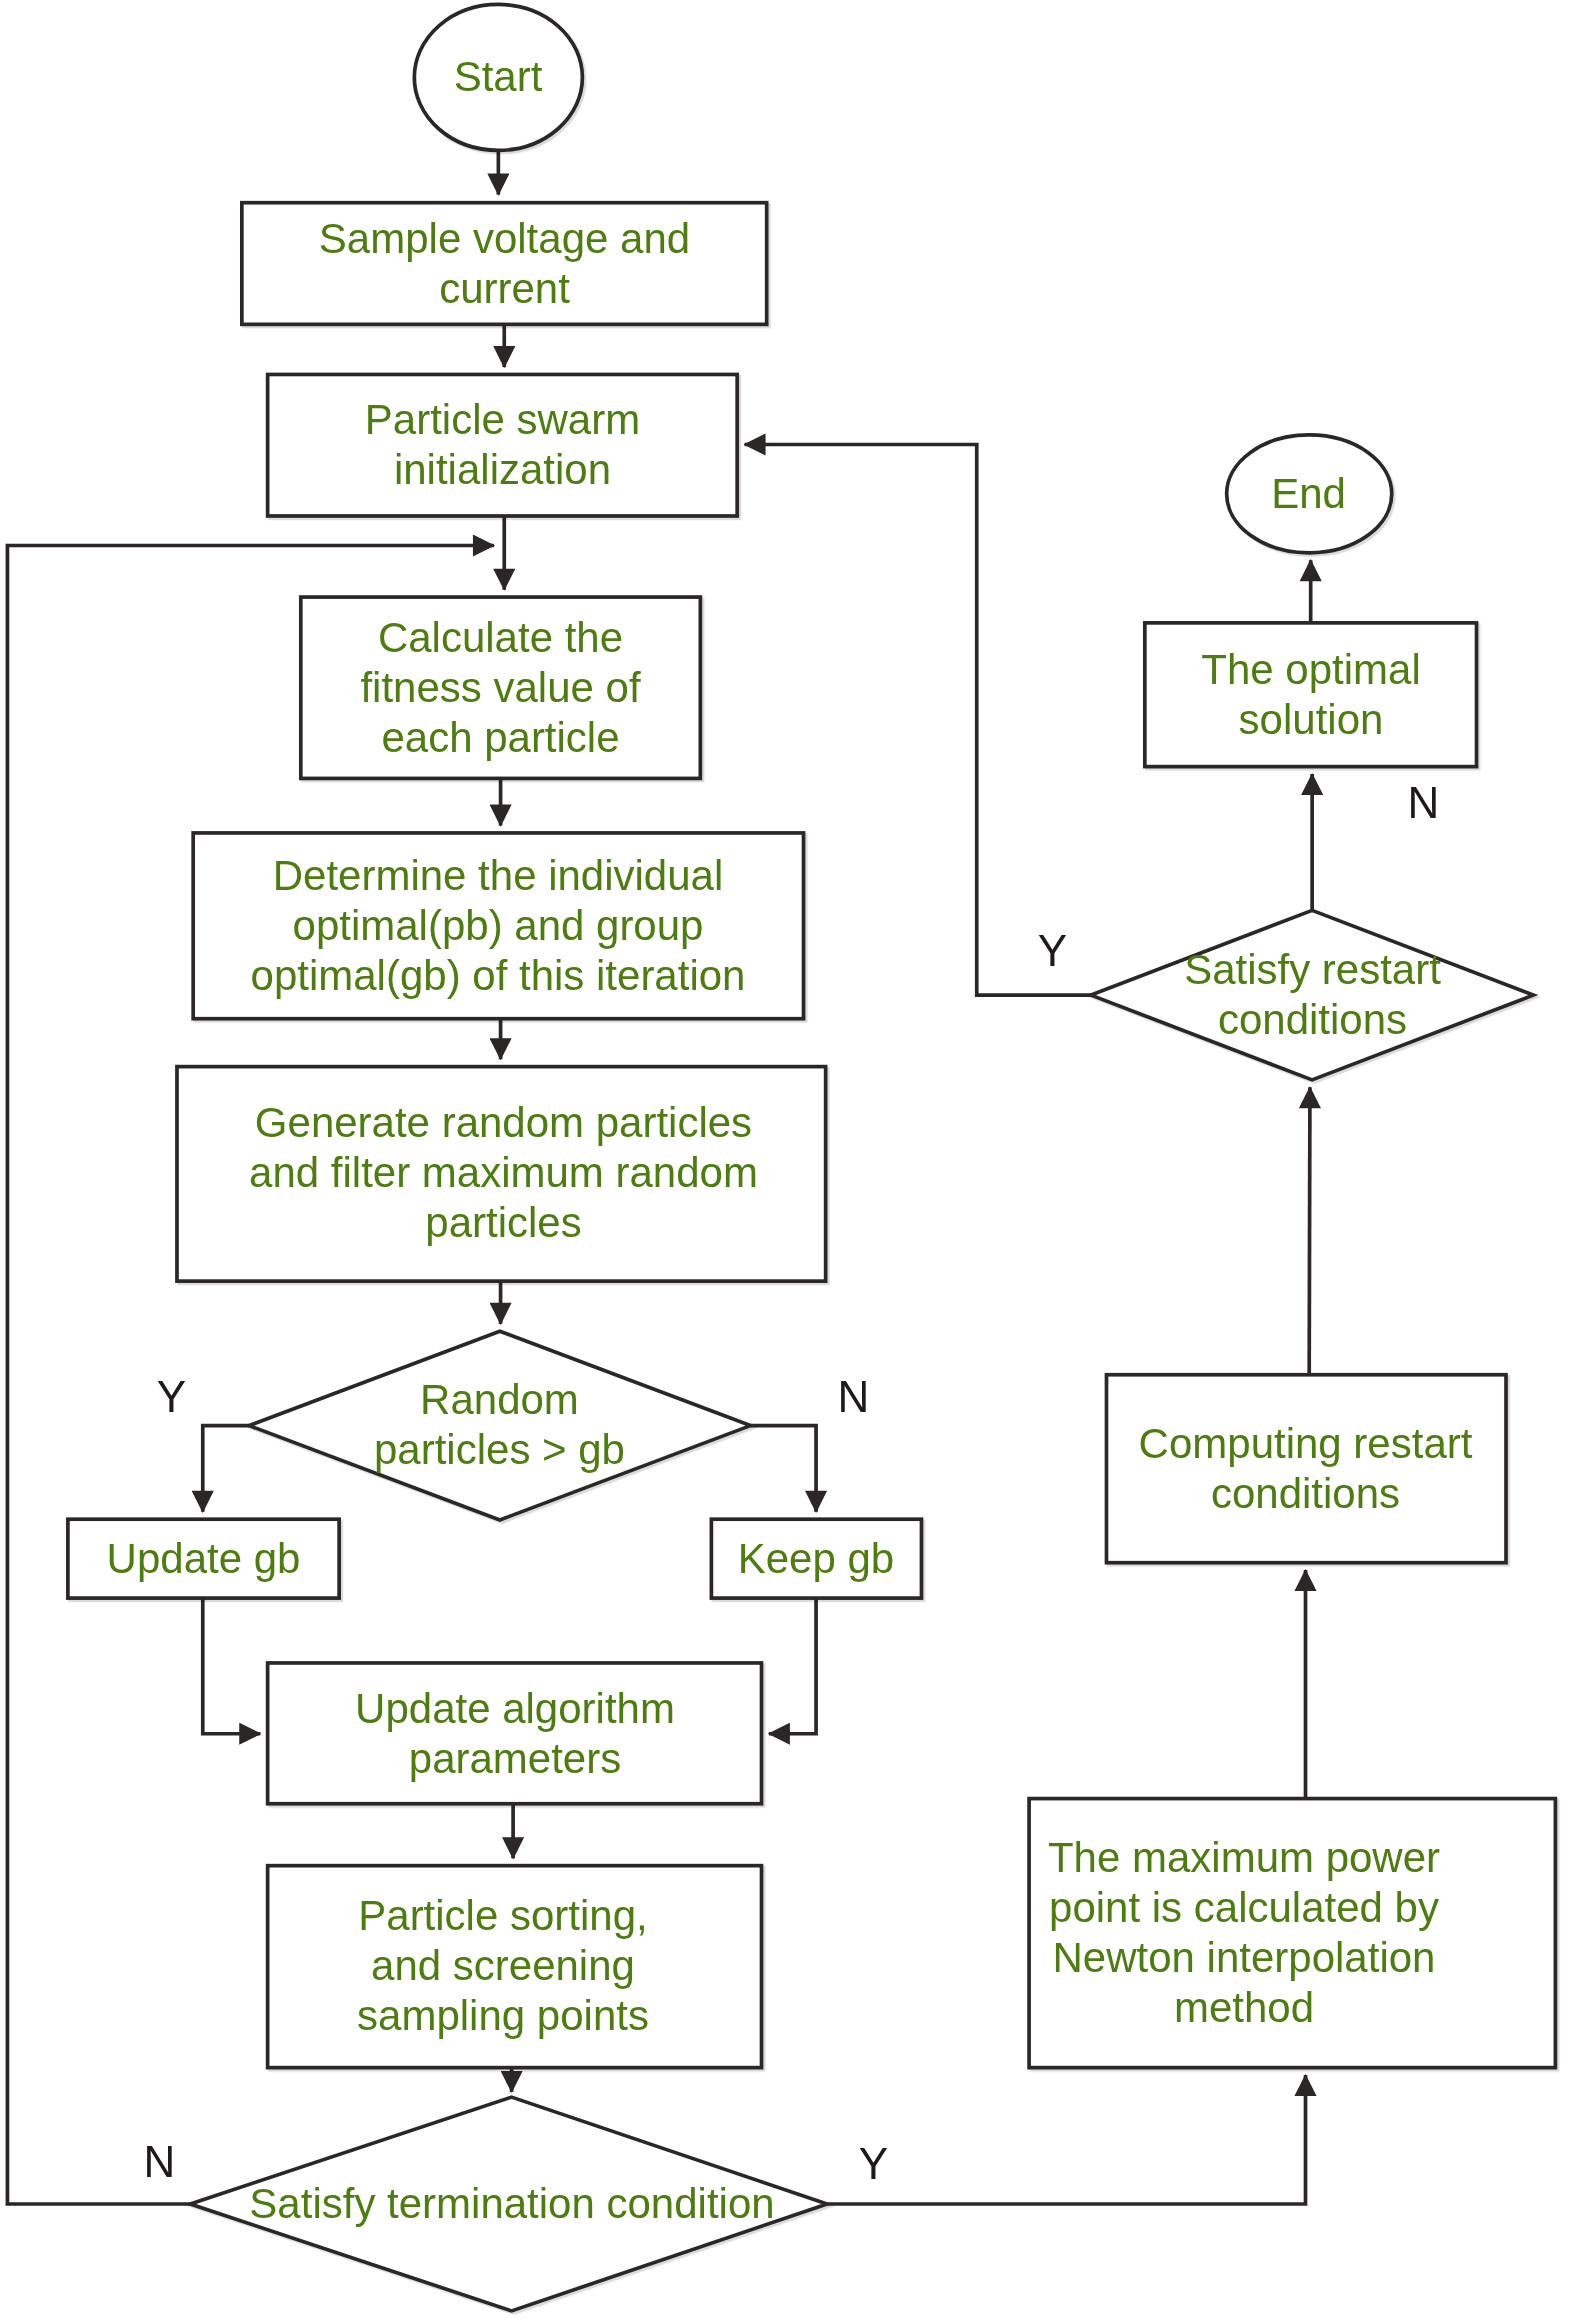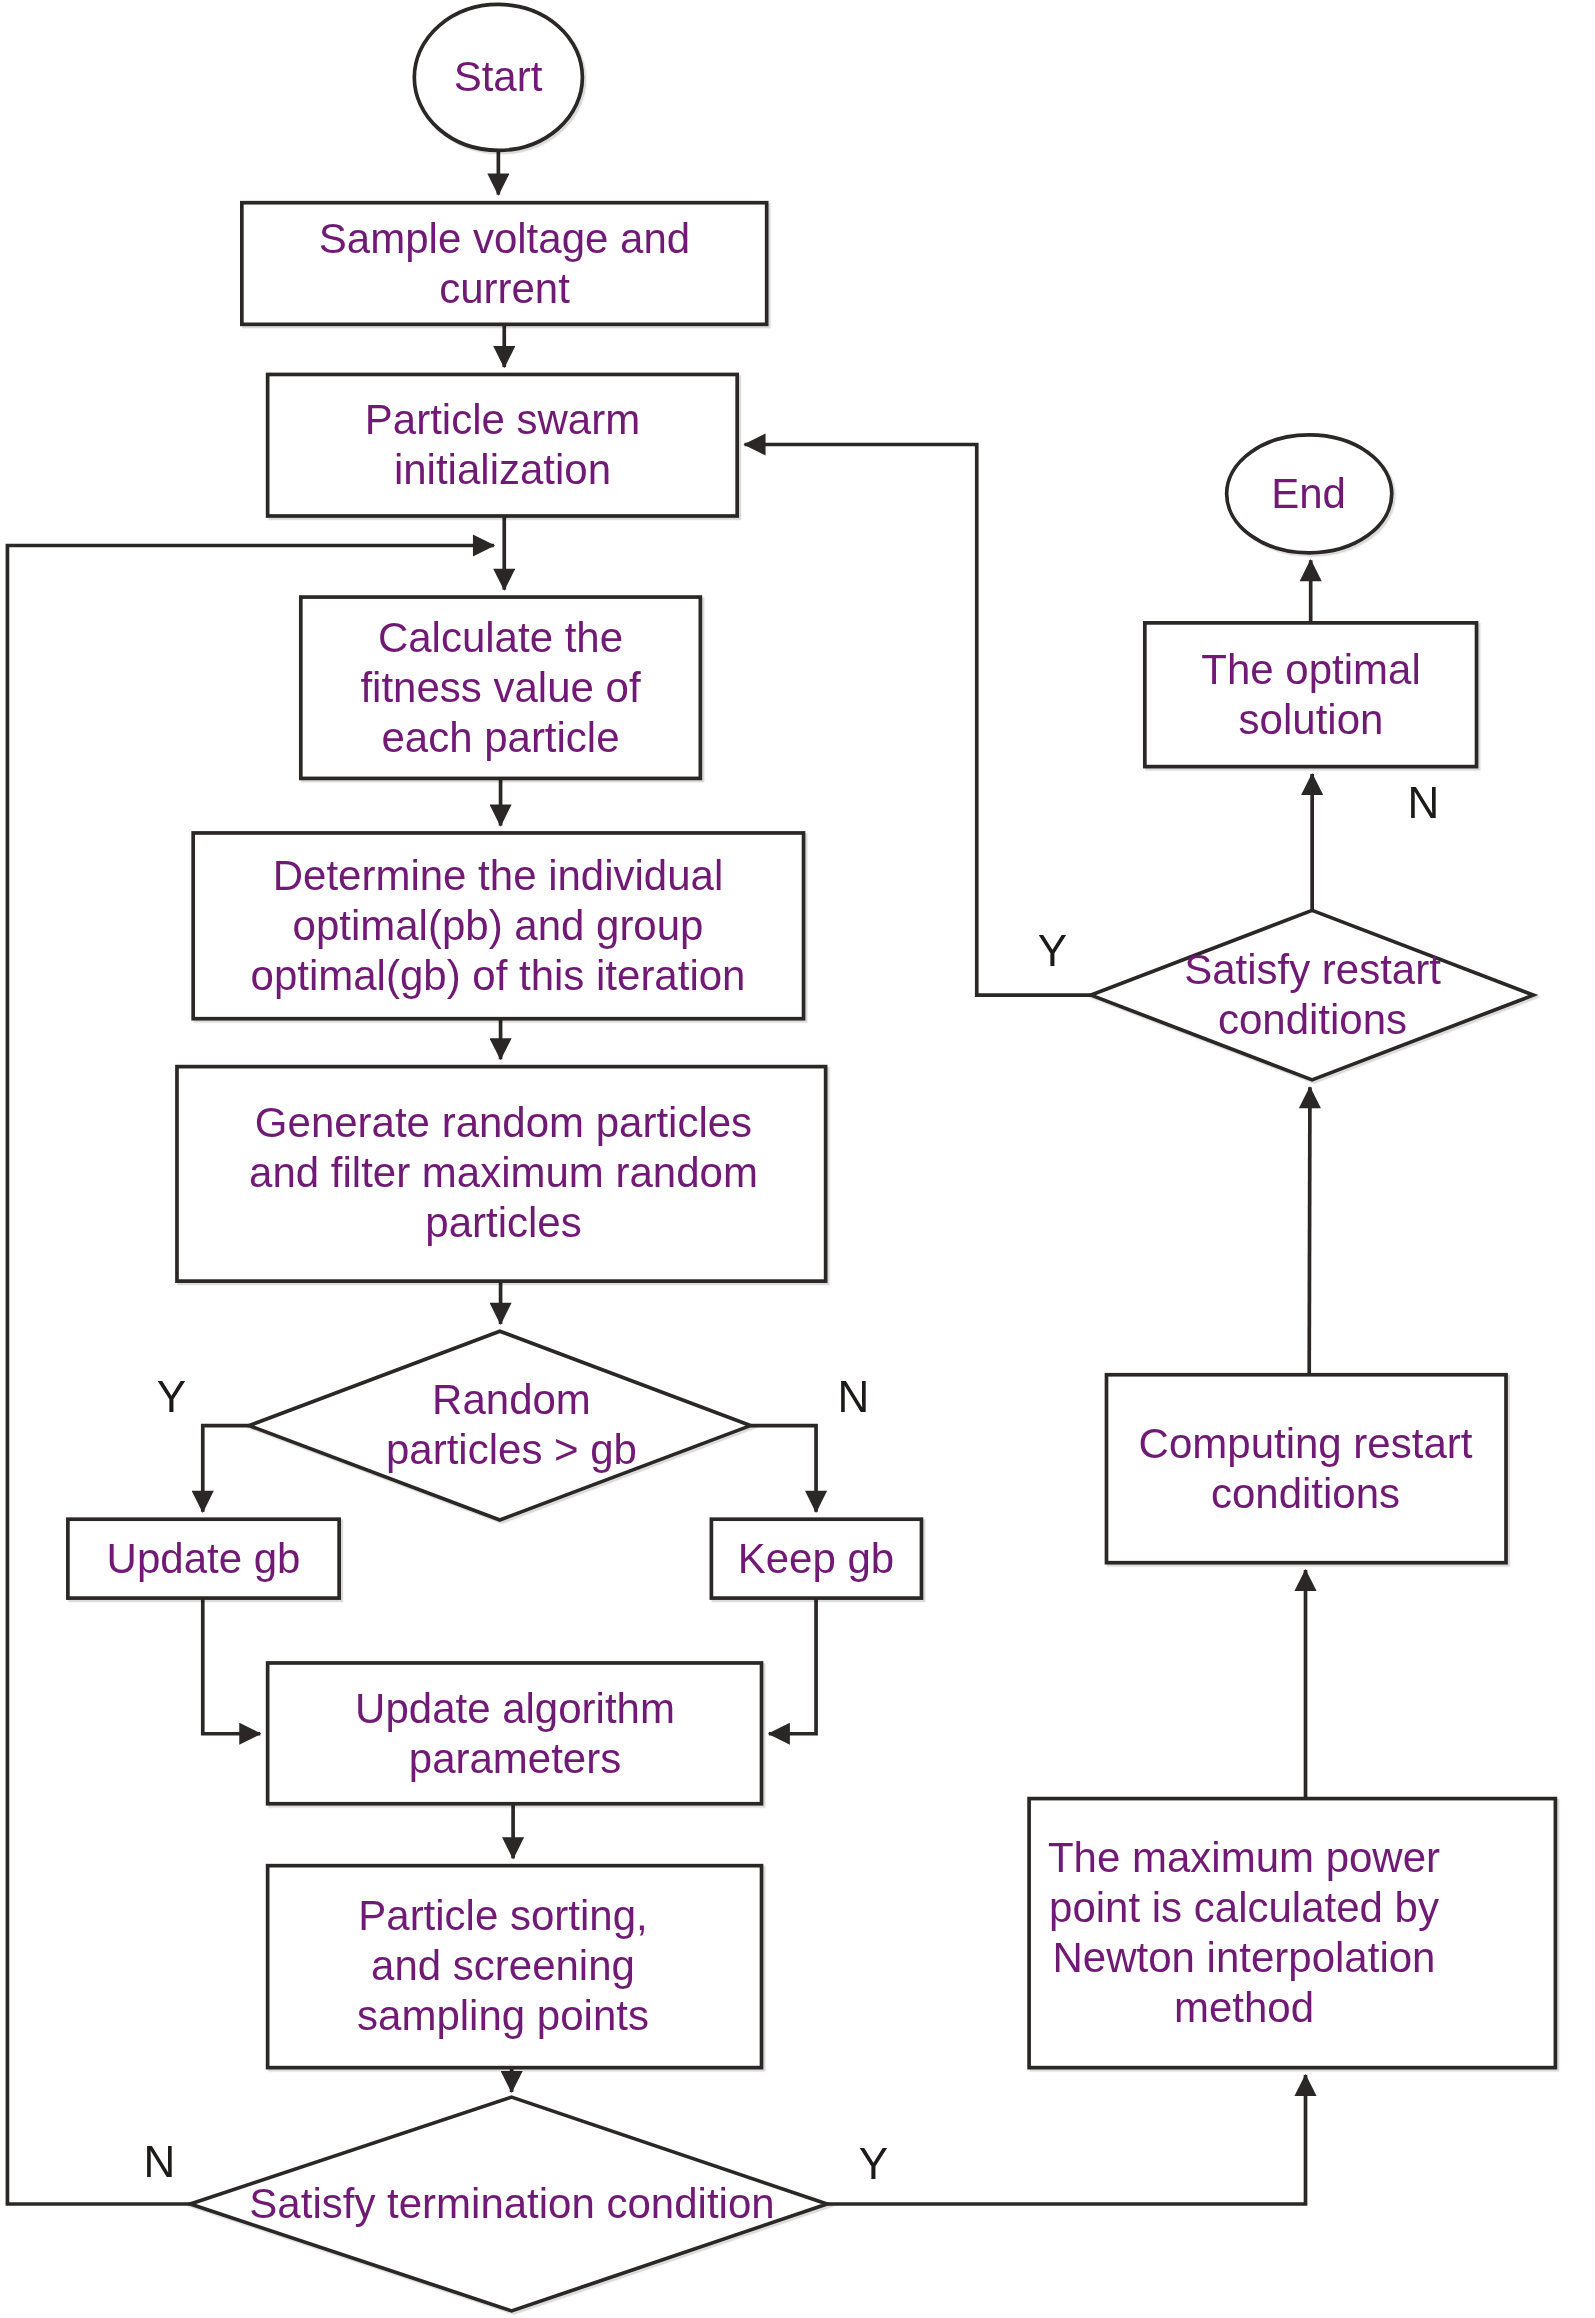--- a/index.html
+++ b/index.html
@@ -36,21 +36,21 @@
   }
   .node-label {
     position: absolute;
     display: flex;
     align-items: center;
     justify-content: center;
     text-align: center;
     white-space: pre-line;
     font-size: 42px;
     line-height: 50px;
-    color: #701a75;
+    color: #4d7c0f;
   }
   .branch-label {
     position: absolute;
     width: 47px;
     height: 50px;
     display: flex;
     align-items: center;
     justify-content: center;
     font-size: 44px;
     line-height: 50px;
@@ -121,21 +121,21 @@
 each particle</div>
 
   <div class="node-label" style="left:193px; top:833px; width:610px; height:186px;">Determine the individual
 optimal(pb) and group
 optimal(gb) of this iteration</div>
 
   <div class="node-label" style="left:179px; top:1066px; width:649px; height:214px;">Generate random particles
 and filter maximum random
 particles</div>
 
-  <div class="node-label" style="left:320px; top:1355px; width:383px; height:140px;">Random
+  <div class="node-label" style="left:308px; top:1355px; width:383px; height:140px;">Random
 particles &gt; gb</div>
 
   <div class="node-label" style="left:68px; top:1519px; width:271px; height:79px;">Update gb</div>
 
   <div class="node-label" style="left:711px; top:1519px; width:210px; height:79px;">Keep gb</div>
 
   <div class="node-label" style="left:268px; top:1663px; width:494px; height:141px;">Update algorithm
 parameters</div>
 
   <div class="node-label" style="left:256px; top:1865px; width:494px; height:202px;">Particle sorting,

